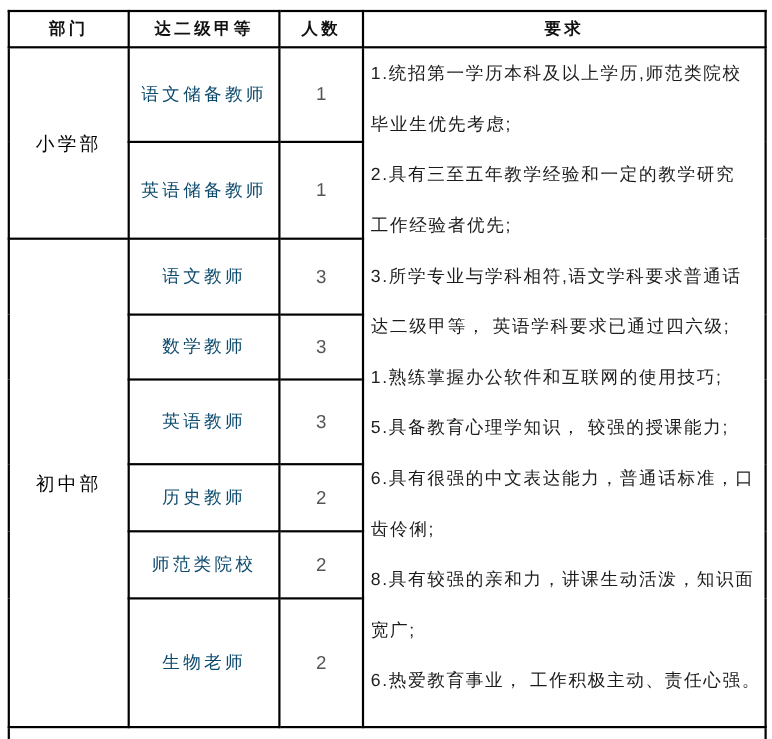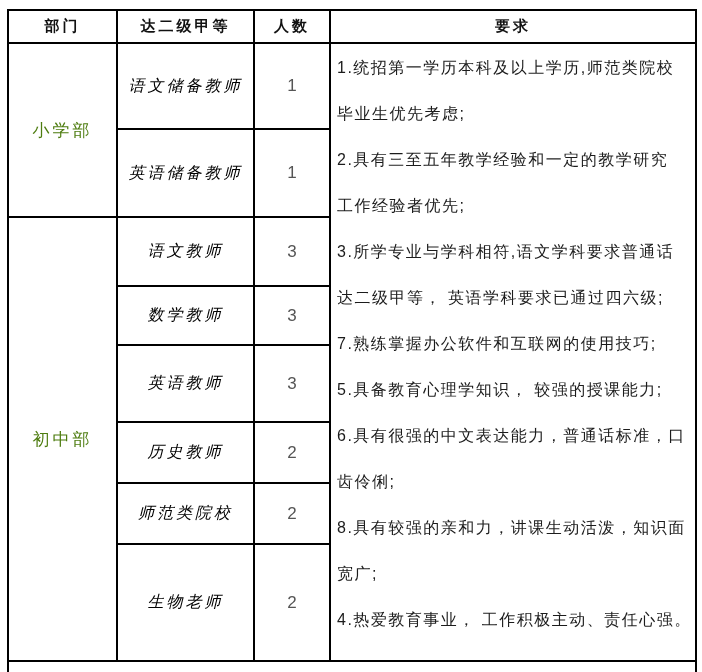--- a/index.html
+++ b/index.html
@@ -35,27 +35,26 @@
   .rh3{height:69px;}
   .rh4{height:59px;}
   .rh5{height:77px;}
   .rh6{height:61px;}
   .rh7{height:61px;}
   .rh8{height:117px;}
   .rh9{height:42px;}
   .dept{
     font-size:17px;
     letter-spacing:3px;
-    color:#4d7c0f;
+    color:#000000;
   }
   .pos{
     font-size:16px;
     letter-spacing:3px;
-    color:#000000;
-    font-style:italic;
+    color:#0c4a6e;
   }
   .count{
     font-size:17px;
     color:#555555;
   }
   .req{
     vertical-align:top;
     text-align:left;
     padding:1px 3px 0 6px;
   }
@@ -95,27 +94,27 @@
       <td class="dept" rowspan="2">小学部</td>
       <td class="pos">语文储备教师</td>
       <td class="count">1</td>
       <td class="req" rowspan="8">
         <div class="req-line">1.统招第一学历本科及以上学历,师范类院校</div>
         <div class="req-line">毕业生优先考虑;</div>
         <div class="req-line">2.具有三至五年教学经验和一定的教学研究</div>
         <div class="req-line">工作经验者优先;</div>
         <div class="req-line">3.所学专业与学科相符,语文学科要求普通话</div>
         <div class="req-line">达二级甲等， 英语学科要求已通过四六级;</div>
-        <div class="req-line">7.熟练掌握办公软件和互联网的使用技巧;</div>
+        <div class="req-line">1.熟练掌握办公软件和互联网的使用技巧;</div>
         <div class="req-line">5.具备教育心理学知识， 较强的授课能力;</div>
         <div class="req-line">6.具有很强的中文表达能力，普通话标准，口</div>
         <div class="req-line">齿伶俐;</div>
         <div class="req-line">8.具有较强的亲和力，讲课生动活泼，知识面</div>
         <div class="req-line">宽广;</div>
-        <div class="req-line">4.热爱教育事业， 工作积极主动、责任心强。</div>
+        <div class="req-line">6.热爱教育事业， 工作积极主动、责任心强。</div>
       </td>
     </tr>
 
     <tr class="rh2">
       <td class="pos">英语储备教师</td>
       <td class="count">1</td>
     </tr>
 
     <tr class="rh3">
       <td class="dept" rowspan="6">初中部</td>

